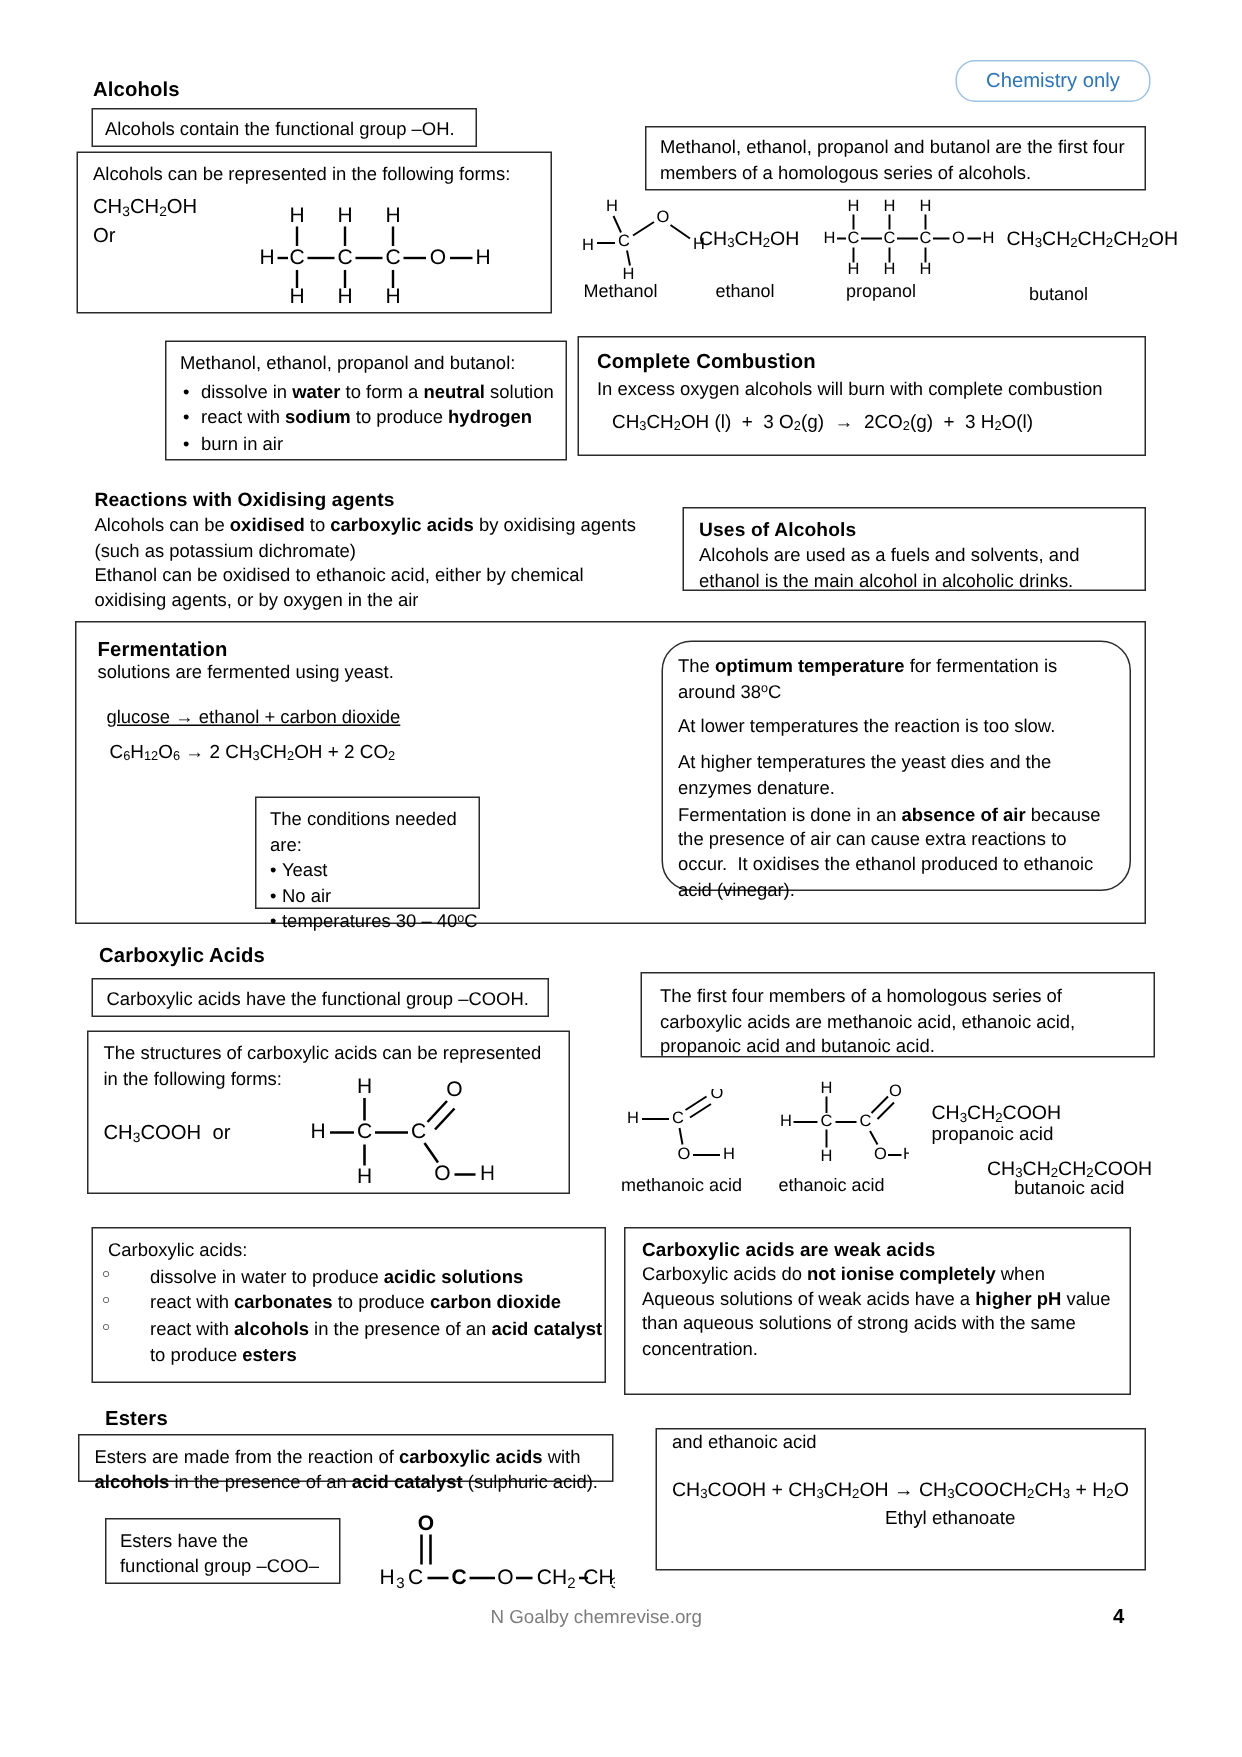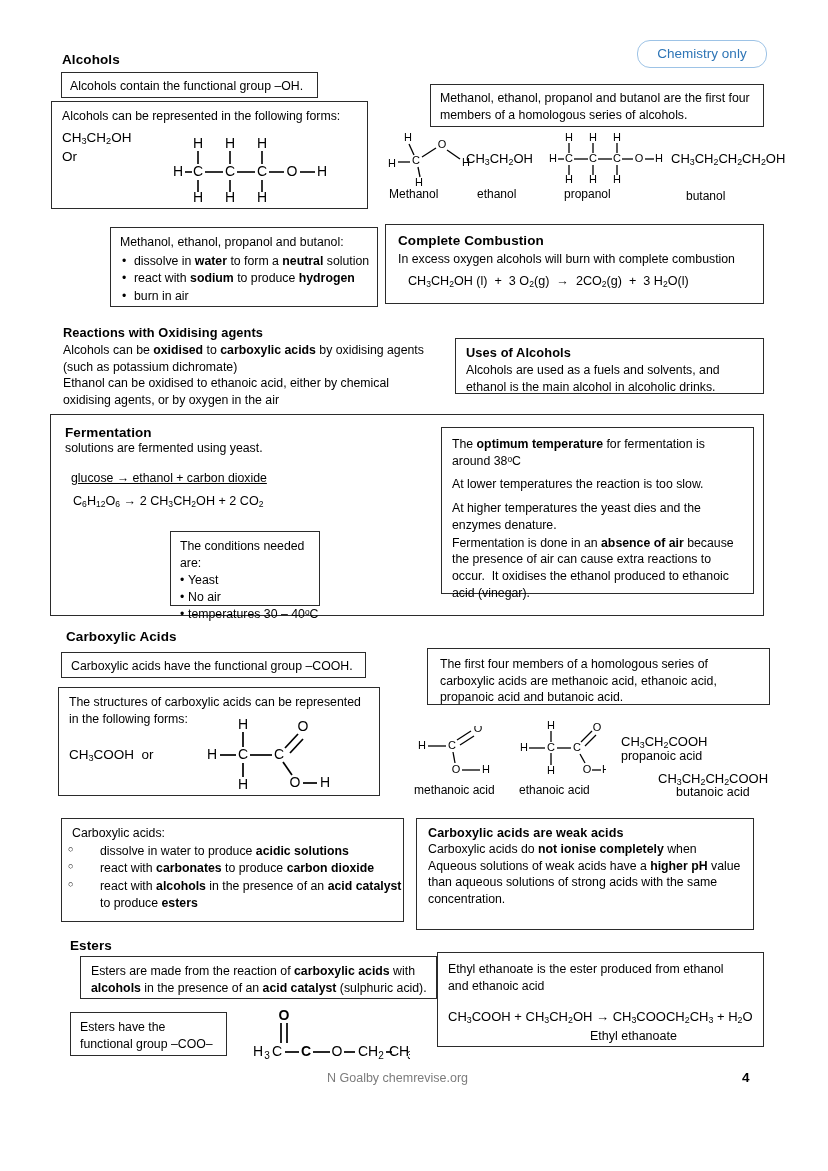--- a/index.html
+++ b/index.html
@@ -225,21 +225,21 @@
 
     <div class="abs box" style="left:119px; top:116px; width:150px; height:75px;">
       <div class="txt" style="padding:6px 0 0 9px;">The conditions needed are:</div>
       <ul class="tight txt" style="padding-left:17px; margin-top:1px;">
         <li>Yeast</li>
         <li>No air</li>
         <li>temperatures 30 – 40<sup>o</sup>C</li>
       </ul>
     </div>
 
-    <div class="abs box" style="left:390px; top:12px; width:313px; height:167px;">
+    <div class="abs box" style="left:390px; top:12px; width:313px; height:167px;border-radius:20px;">
       <div class="txt" style="padding:8px 10px 0 10px;">The <b>optimum temperature</b> for fermentation is around 38<sup>o</sup>C</div>
       <div class="txt" style="padding:7px 10px 0 10px;">At lower temperatures the reaction is too slow.</div>
       <div class="txt" style="padding:7px 10px 0 10px;">At higher temperatures the yeast dies and the enzymes denature.</div>
       <div class="txt" style="padding:1px 10px 0 10px;">Fermentation is done in an <b>absence of air</b> because the presence of air can cause extra reactions to occur.&nbsp; It oxidises the ethanol produced to ethanoic acid (vinegar).</div>
     </div>
   </div>
 
   <div class="abs hdr" style="left:66px; top:629px;">Carboxylic  Acids</div>
 
   <div class="abs box" style="left:61px; top:652px; width:305px; height:26px;">
@@ -340,21 +340,21 @@
   <div class="abs box" style="left:416px; top:818px; width:338px; height:112px;">
     <div class="hdr" style="padding:7px 0 0 11px; font-size:12.6px;">Carboxylic acids are weak acids</div>
     <div class="txt" style="padding:1px 8px 0 11px;">Carboxylic acids do <b>not ionise completely</b> when</div>
     <div class="txt" style="padding:0 8px 0 11px;">Aqueous solutions of weak acids have a <b>higher pH</b> value</div>
     <div class="txt" style="padding:0 8px 0 11px;">than aqueous solutions of strong acids with the same</div>
     <div class="txt" style="padding:0 8px 0 11px;">concentration.</div>
   </div>
 
   <div class="abs hdr" style="left:70px; top:938px;">Esters</div>
 
-  <div class="abs box" style="left:80px; top:956px; width:357px; height:43px;">
+  <div class="abs box" style="left:52px; top:956px; width:357px; height:32px;">
     <div class="txt" style="padding:6px 0 0 10px;">Esters are made from the reaction of <b>carboxylic acids</b> with</div>
     <div class="txt" style="padding:0 0 0 10px;"><b>alcohols</b> in the presence of an <b>acid catalyst</b> (sulphuric acid).</div>
   </div>
 
   <div class="abs box" style="left:70px; top:1012px; width:157px; height:44px;">
     <div class="txt" style="padding:6px 0 0 9px;">Esters have the</div>
     <div class="txt" style="padding:0 0 0 9px;">functional group –COO–</div>
   </div>
 
   <svg class="abs" style="left:240px; top:1006px;" width="170" height="58" viewBox="0 0 170 58">
@@ -374,21 +374,20 @@
       <line x1="41" y1="17" x2="41" y2="37"></line>
       <line x1="47" y1="17" x2="47" y2="37"></line>
       <line x1="45" y1="46" x2="59" y2="46"></line>
       <line x1="73" y1="46" x2="90" y2="46"></line>
       <line x1="104" y1="46" x2="115" y2="46"></line>
       <line x1="146" y1="46" x2="152" y2="46"></line>
     </g>
   </svg>
 
   <div class="abs box" style="left:437px; top:952px; width:327px; height:95px;">
-    <div class="txt" style="padding:8px 10px 0 10px;">Ethyl ethanoate is the ester produced from ethanol</div>
     <div class="txt" style="padding:0 10px 0 10px;">and ethanoic acid</div>
     <div class="txt" style="padding:14px 0 0 10px; font-size:13px;">CH<sub>3</sub>COOH + CH<sub>3</sub>CH<sub>2</sub>OH → CH<sub>3</sub>COOCH<sub>2</sub>CH<sub>3</sub> + H<sub>2</sub>O</div>
     <div class="txt" style="padding:2px 0 0 152px; font-size:12.5px;">Ethyl ethanoate</div>
   </div>
 
   <div class="abs footer" style="left:327px; top:1071px;">N Goalby chemrevise.org</div>
   <div class="abs pageno" style="left:742px; top:1070px;">4</div>
 
 </div>
 

